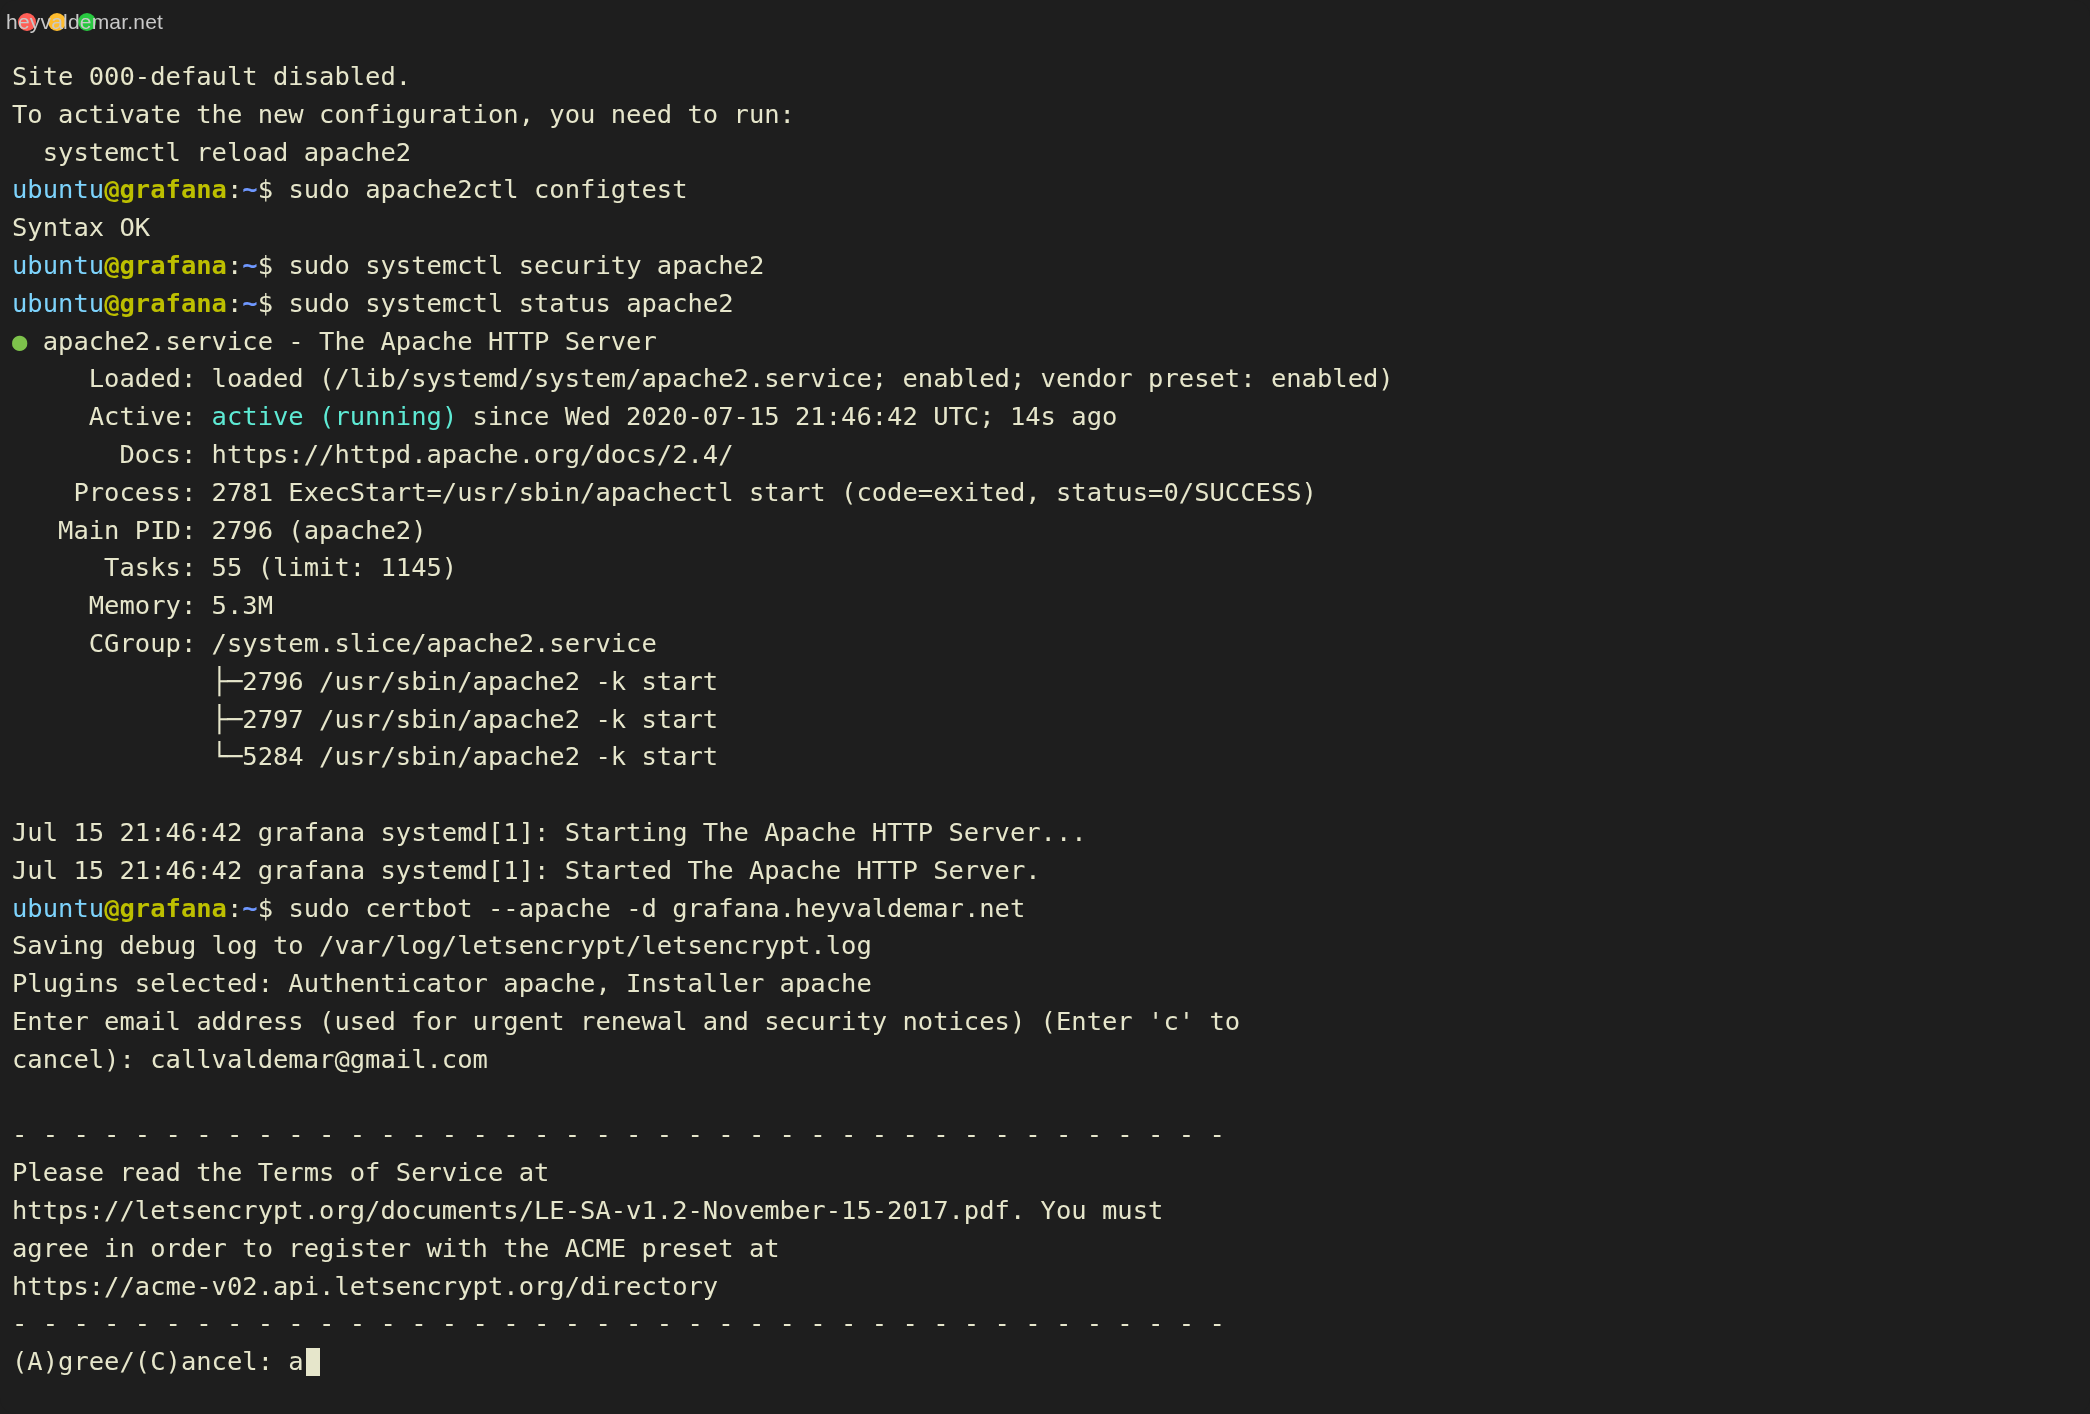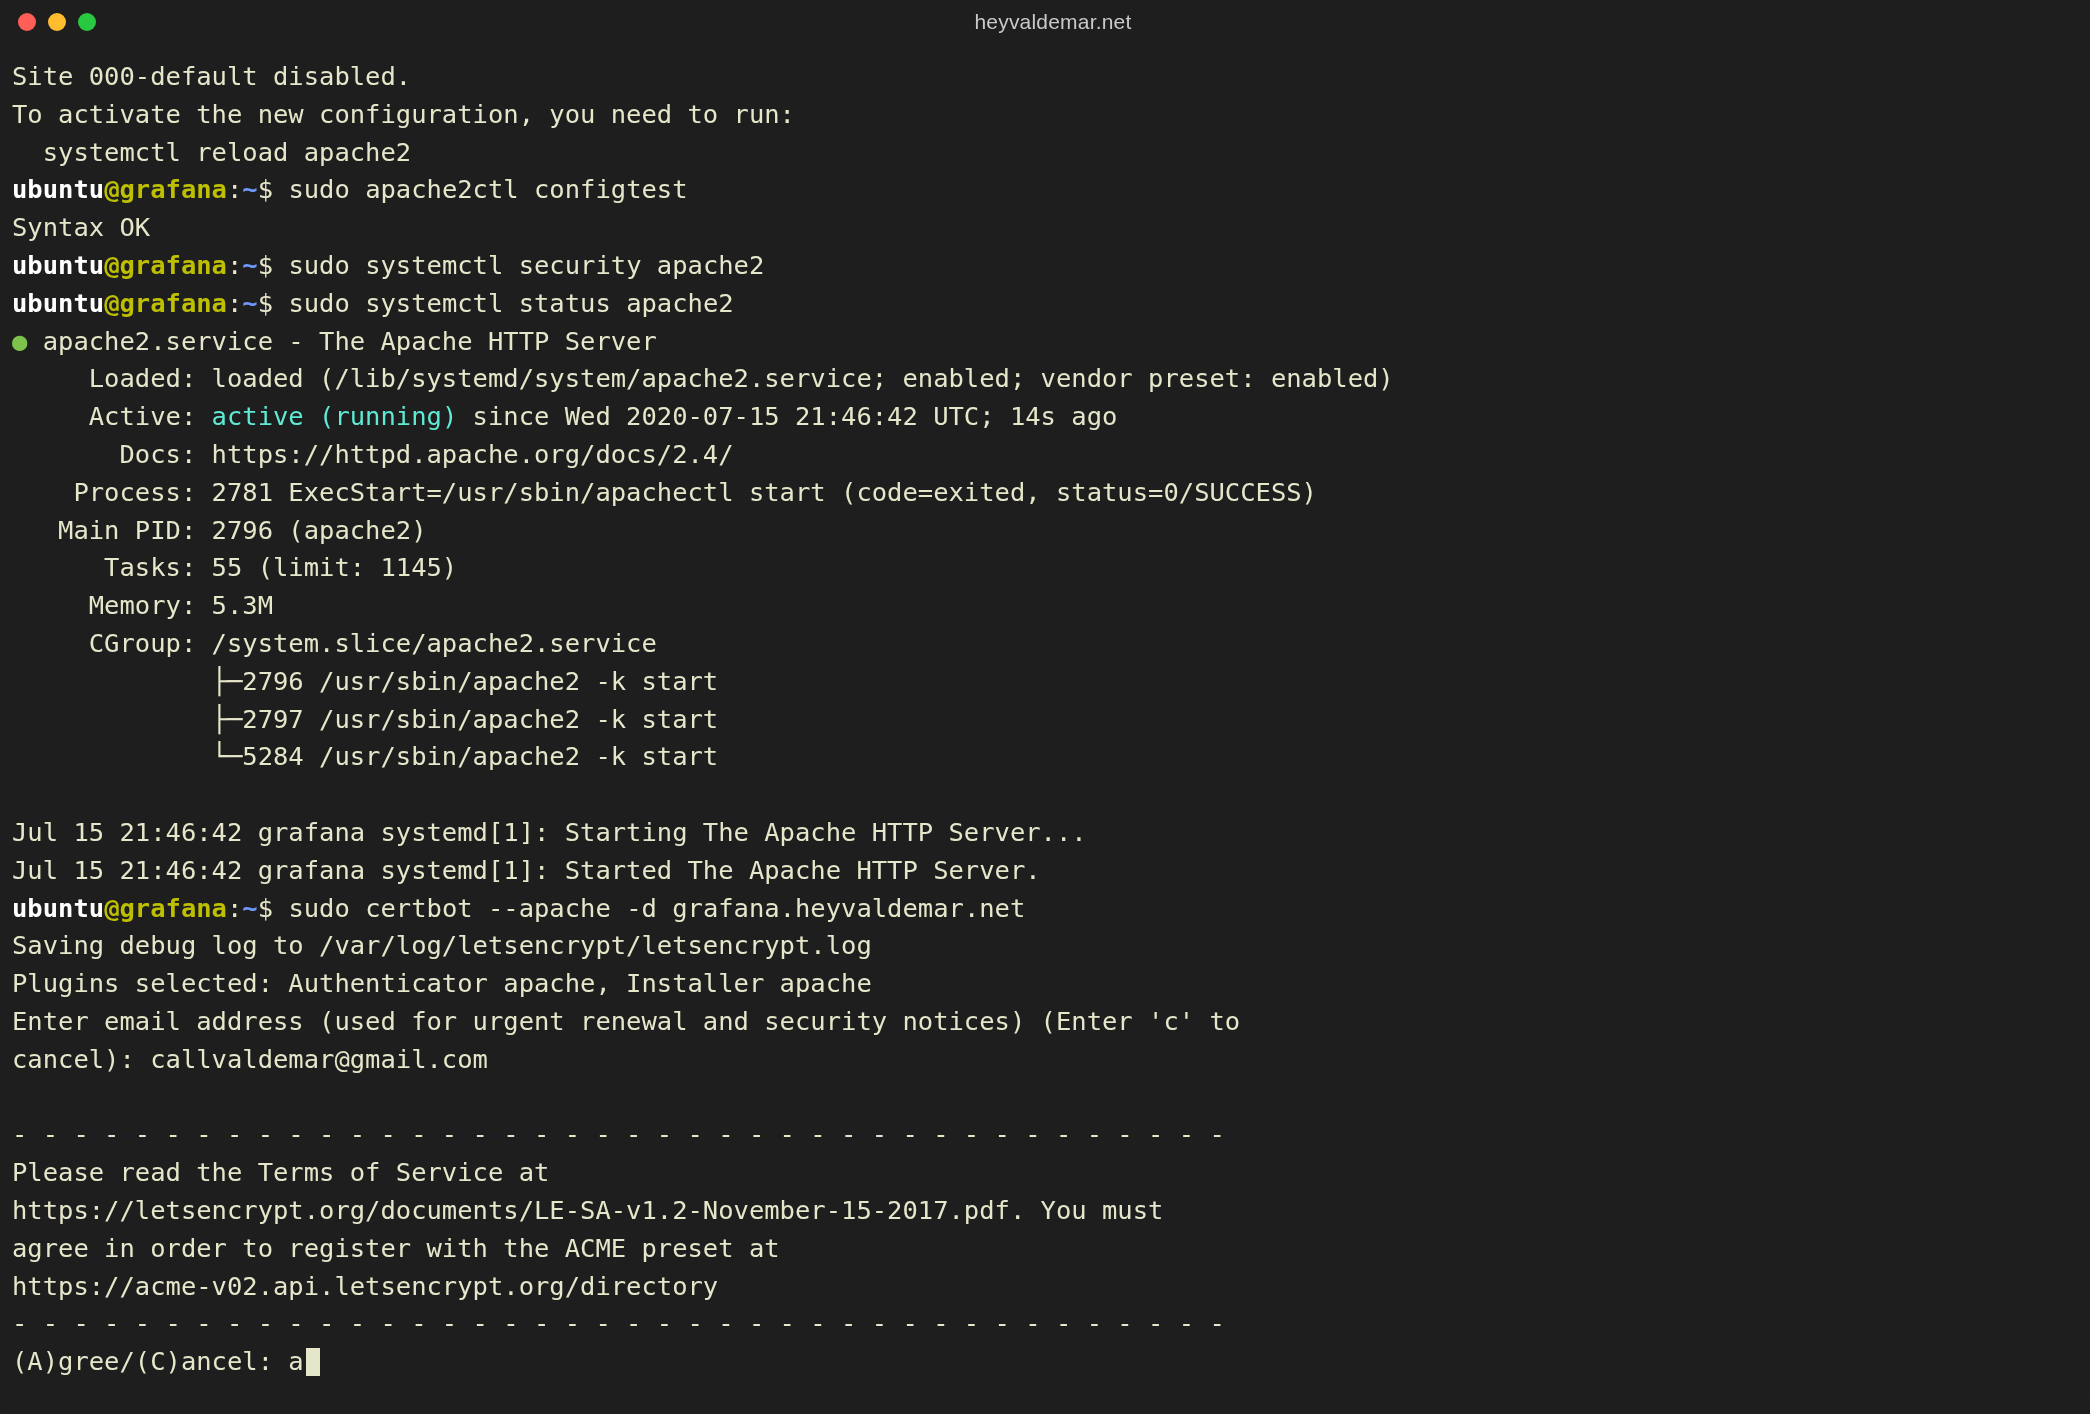--- a/index.html
+++ b/index.html
@@ -34,37 +34,36 @@
   .tl {
     width: 18px;
     height: 18px;
     border-radius: 50%;
   }
   .tl.red { background: #ff5f57; }
   .tl.yellow { background: #febc2e; }
   .tl.green { background: #28c840; }
   .title {
     position: absolute;
-    left: 16px; right: 0;
-    text-align: center;
+    left: 6px; right: 0;
     color: #c9c9c9;
     font-size: 21px;
     font-family: -apple-system, BlinkMacSystemFont, "Segoe UI", sans-serif;
     letter-spacing: 0.2px;
     pointer-events: none;
   }
   .term {
     padding: 14px 12px 0 12px;
     font-size: 25.5px;
     line-height: 37.8px;
     white-space: pre;
     color: #e6e6cb;
     letter-spacing: 0px;
   }
-  .u   { color: #ffffff; font-weight: 700; }
+  .u   { color: #7dd3fc; font-weight: 400; }
   .h   { color: #bdbf00; font-weight: 700; }
   .at  { color: #bdbf00; font-weight: 700; }
   .col { color: #e6e6cb; }
   .p   { color: #6f98ff; font-weight: 700; }
   .d   { color: #e6e6cb; }
   .g   { color: #5eead4; font-weight: 400; }
   .dot { color: #7dc24b; }
   .cursor {
     display: inline-block;
     width: 14px;

